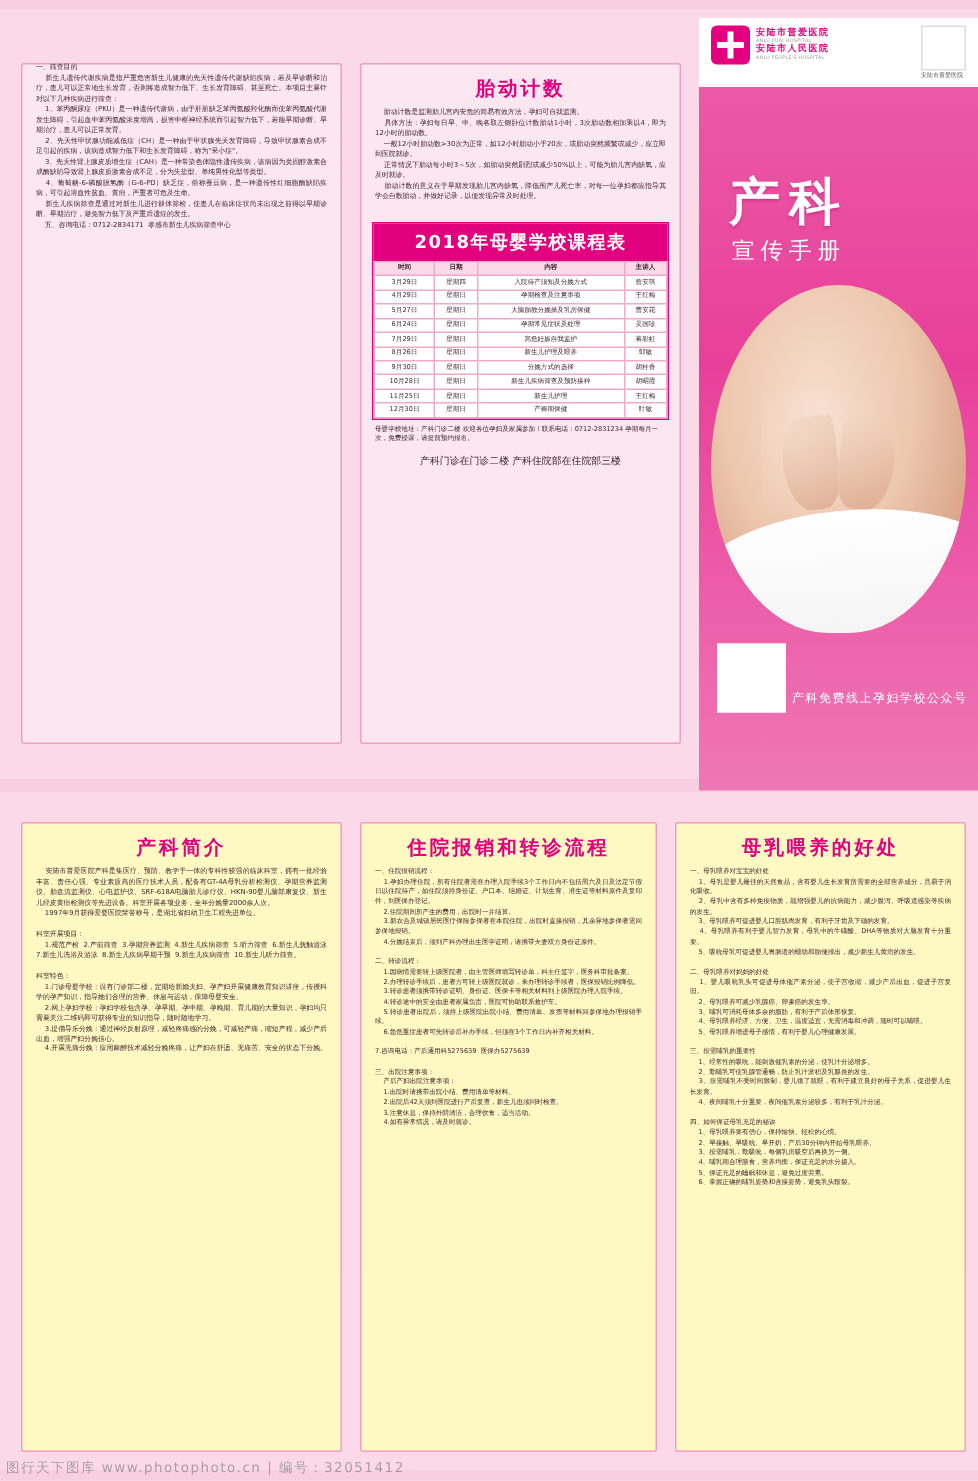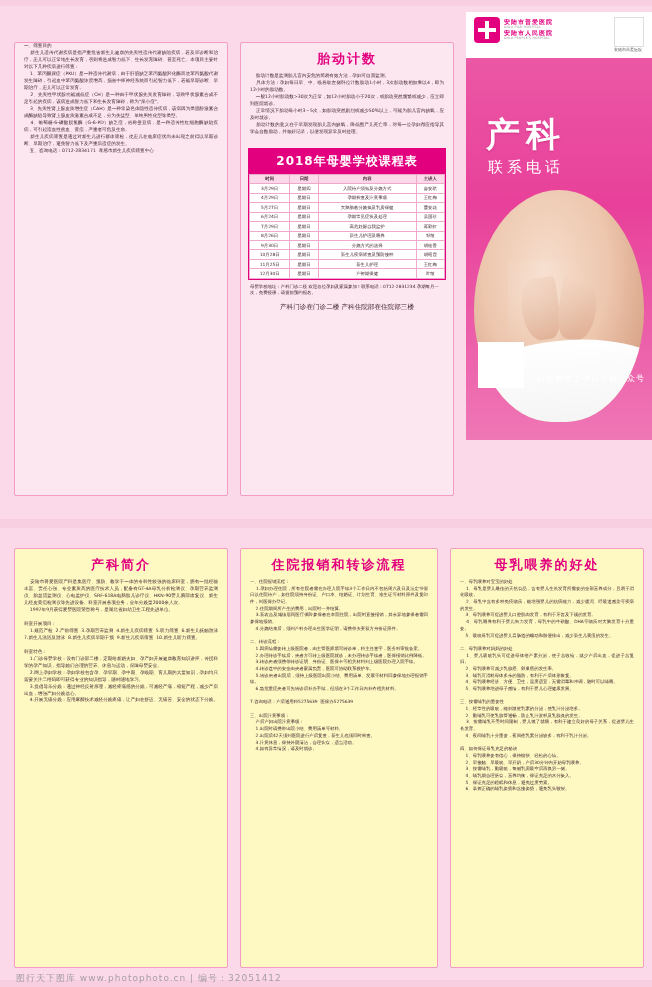--- a/index.html
+++ b/index.html
@@ -30,21 +30,21 @@
   }
   .body-text{
     font-size:4.6px;line-height:1.52;color:#3b1f2b;
     padding:0 9px 6px 9px;text-align:justify;
     white-space:pre-wrap;
   }
   .body-text.mini{font-size:4.4px;}
 
   
   .cover{
-    position:absolute;left:466px;top:6px;width:186px;height:428px;
+    position:absolute;left:466px;top:6px;width:186px;height:515px;
     background:linear-gradient(180deg,#ec5fa8 0%, #e8409a 45%, #ef77b6 100%);
     overflow:hidden;
   }
   .cover-top{
     position:absolute;left:0;top:0;width:186px;height:46px;background:#ffffff;
   }
   .logo-wrap{position:absolute;left:8px;top:5px;display:flex;align-items:center;gap:4px;}
   .logo-mark{
     width:26px;height:26px;border-radius:4px;
     background:#e3007f;position:relative;flex:none;
@@ -133,21 +133,21 @@
   
   .bottom-sheet{
     position:absolute;left:0;top:528px;width:652px;height:452px;background:#fbd9e8;
   }
   .bp{position:absolute;background:#fef9c3;border:1px solid #f39cc4;border-radius:2px;}
   .bp1{left:14px;top:20px;width:212px;height:418px;}
   .bp2{left:240px;top:20px;width:196px;height:418px;}
   .bp3{left:450px;top:20px;width:192px;height:418px;}
 
   .watermark{
-    position:absolute;left:16px;bottom:2px;font-size:9px;color:#8b8b8b;opacity:.75;
+    position:absolute;left:4px;bottom:2px;font-size:9px;color:#8b8b8b;opacity:.75;
     letter-spacing:1px;
   }
 </style>
 </head>
 <body>
 
 <div class="page">
 
   <div class="top-sheet">
 
@@ -258,21 +258,21 @@
             <div class="en1">ANLU PUAI HOSPITAL</div>
             <div class="cn2">安陆市人民医院</div>
             <div class="en2">ANLU PEOPLE'S HOSPITAL</div>
           </div>
         </div>
         <div class="qr-top"></div>
         <div class="qr-cap">安陆市普爱医院</div>
       </div>
 
       <div class="cover-title">产科</div>
-      <div class="cover-sub">联系电话</div>
+      <div class="cover-sub">宣传手册</div>
 
       <div class="belly">
         <div class="heart-hands"></div>
         <div class="towel"></div>
       </div>
 
       <div class="qr-cover"></div>
       <div class="cover-foot">产科免费线上孕妇学校公众号</div>
     </div>
   </div>

